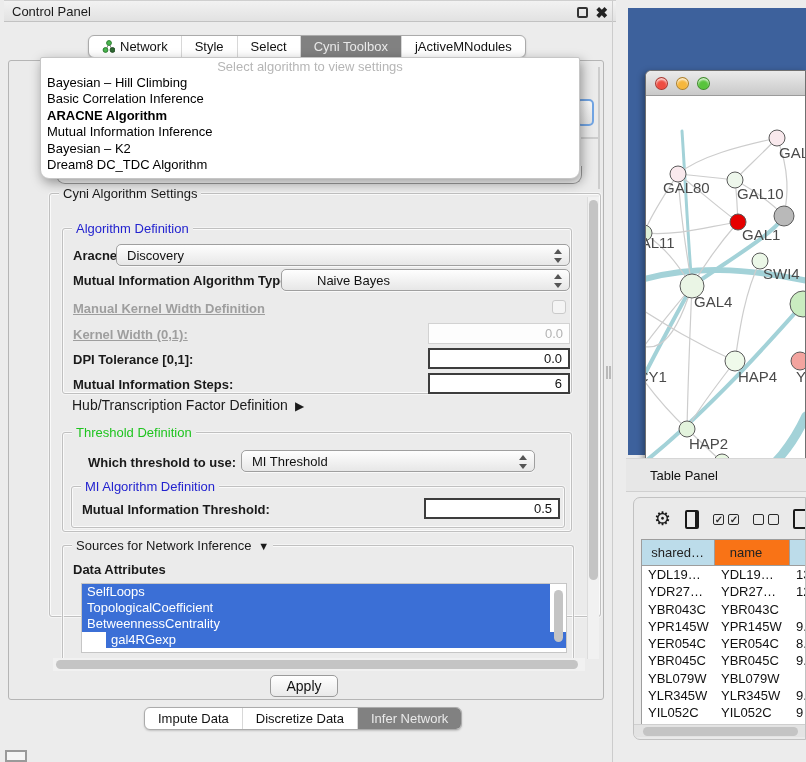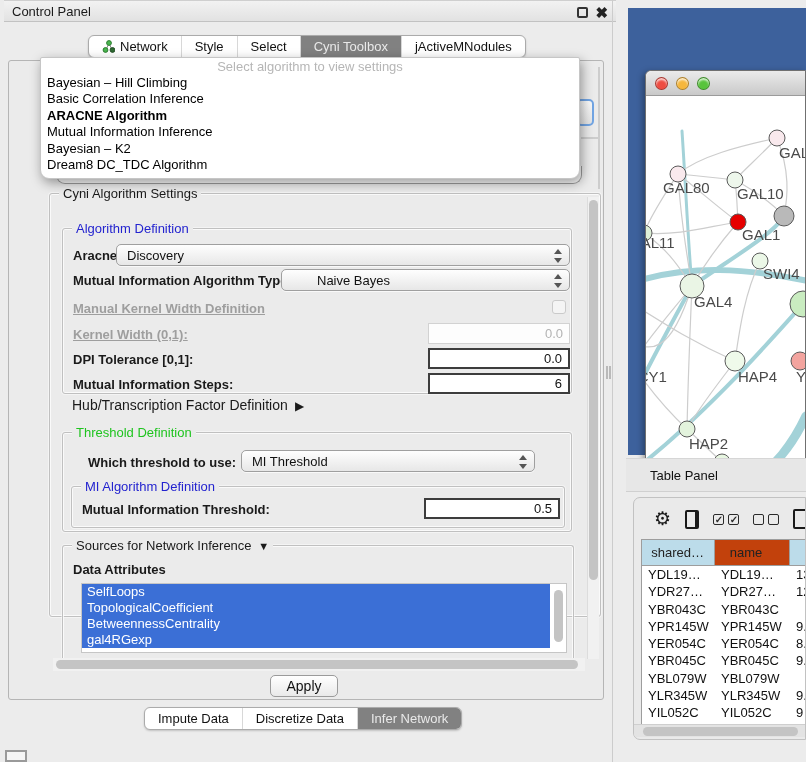--- a/index.html
+++ b/index.html
@@ -102,21 +102,21 @@
   .cb-pair { display:flex; gap:4px; }
   .cb { width:11px; height:11px; border:1.5px solid #2a2a2a; border-radius:2px; font-size:10px; line-height:9px;
     text-align:center; color:#2a2a2a; font-weight:bold; }
   .sheet-icon { width:20px; height:20px; border:2px solid #1a1a1a; border-radius:2px; }
   #tp-table { position:absolute; left:7px; top:41px; width:166px; height:185px; background:#fff;
     border-left:1px solid #9d9d9d; border-top:1px solid #9d9d9d; overflow:hidden; }
   #tp-header { display:flex; height:26px; }
   .tp-hcell { border-right:1px solid #9d9d9d; border-bottom:1px solid #9d9d9d; font-size:13px; color:#222;
     display:flex; align-items:center; justify-content:flex-end; padding-right:10px; }
   .tp-hcell.c0 { width:73px; background:#bcdcea; }
-  .tp-hcell.c1 { width:75px; background:#c2410c; justify-content:center; padding-right:12px; }
+  .tp-hcell.c1 { width:75px; background:#f97316; justify-content:center; padding-right:12px; }
   .tp-hcell.c2 { flex:1; background:#bcdcea; border-right:none; }
   .tp-row { display:flex; height:17.3px; line-height:17.3px; font-size:13px; color:#111; }
   .tp-cell { padding-left:6px; overflow:hidden; white-space:nowrap; }
   .tp-cell.c0 { width:73px; }
   .tp-cell.c1 { width:75px; }
   .tp-cell.c2 { flex:1; }
   #tp-hscroll { position:absolute; left:0; top:226px; width:173px; height:13px; background:#e3e3e3; border-top:1px solid #cfcfcf; }
   #tp-hscroll .hthumb { left:9px; top:2px; width:155px; height:9px; }
 
   #split-handle { position:absolute; left:606px; top:366px; width:5px; height:13px;
@@ -220,21 +220,21 @@
       <span class="grouptitle">
         <span>Sources for Network Inference</span>
         <span style="font-size:11px;">&nbsp;▼</span>
       </span>
       <span class="lbl" style="left:10px; top:16px;">Data Attributes</span>
       <div id="attr-list" style="left:18px; top:37px; width:486px; height:70px;">
 
       <div class="attr-item" style="background: rgb(59, 111, 214);">SelfLoops</div>
           <div class="attr-item" style="background: rgb(59, 111, 214);">TopologicalCoefficient</div>
           <div class="attr-item" style="background: rgb(59, 111, 214);">BetweennessCentrality</div>
-          <div class="attr-item" style="background: rgb(59, 111, 214);">gal4RGexp</div>
+          <div class="attr-item" style="background: rgb(59, 111, 214); margin-left: 24px;">gal4RGexp</div>
           <div class="vthumb" style="right:3px; top:6px; width:9px; height:52px;"></div>
         </div>
     </div>
 
     <div class="vtrack" style="left:537px; top:3px; width:12px; height:462px;">
       <div class="vthumb" style="left:1px; top:3px; width:9px; height:380px;"></div>
     </div>
     <div style="position:absolute; left:3px; top:464px; width:532px; height:13px; background:#f1f1f1;">
       <div class="hthumb" style="left:3px; top:2px; width:522px; height:9px;"></div>
     </div>

